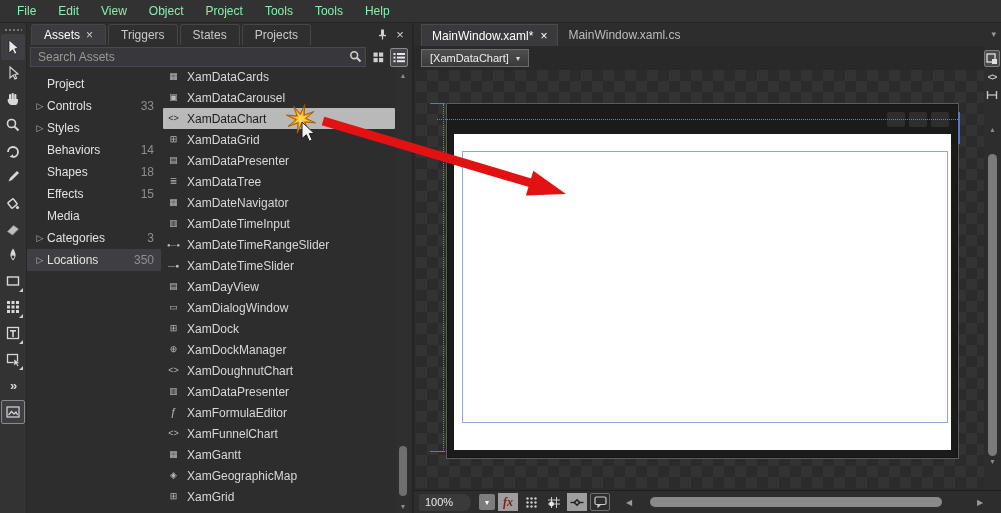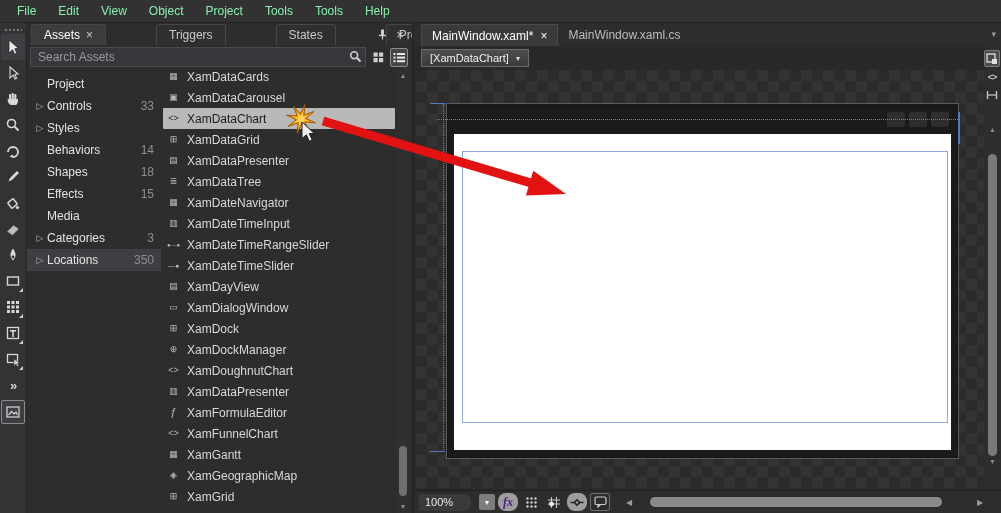--- a/index.html
+++ b/index.html
@@ -15,21 +15,21 @@
   .grip{width:18px;height:5px;margin:4px 0 2px 0;background-image:radial-gradient(#777 1px,transparent 1.2px);background-size:4px 4px;background-position:0 1px;}
   .tool{width:24px;height:26px;display:flex;align-items:center;justify-content:center;position:relative;}
   .tool.sel{background:#3f3f43;border-radius:2px;}
   .tool.boxed{border:1px solid #8a8a8a;background:#3f3f43;border-radius:2px;height:24px;margin-top:2px;}
   .tool svg{display:block;}
   .tool .flyout{position:absolute;right:2px;bottom:2px;width:0;height:0;border-left:4px solid transparent;border-bottom:4px solid #cfcfcf;}
   .chev{color:#d8d8d8;font-size:13px;font-weight:bold;letter-spacing:-1px;}
 
   
   .assets{position:absolute;left:27px;top:23px;width:385px;height:490px;background:#2d2d2d;}
-  .ptabs{position:absolute;left:0;top:0;width:100%;height:22px;display:flex;align-items:flex-end;padding-left:4px;background:#2d2d2d;gap:48px;}
+  .ptabs{position:absolute;left:0;top:0;width:100%;height:22px;display:flex;align-items:flex-end;padding-left:4px;background:#2d2d2d;}
   .ptab{height:21px;display:flex;align-items:center;gap:6px;padding:0 12px;color:#c9c9c9;background:#2f2f2f;border:1px solid #464646;border-bottom:none;border-radius:3px 3px 0 0;margin-right:2px;font-size:12px;}
   .ptab.active{background:#3c3c3f;color:#ffffff;}
   .ptab .x{color:#cccccc;font-size:12px;}
   .panel-ctl{position:absolute;top:3px;display:flex;align-items:center;justify-content:center;width:16px;height:16px;color:#cfcfcf;}
   .searchrow{position:absolute;left:0;top:22px;width:100%;height:24px;background:#2d2d2d;display:flex;align-items:center;padding:2px 3px;}
   .searchbox{position:relative;width:336px;height:20px;}
   .searchbox input{width:100%;height:100%;background:#38383c;border:1px solid #48484d;color:#c4b5fd;font-size:12px;padding:0 22px 0 7px;outline:none;}
   .searchbox input::placeholder{color:#9a9a9a;}
   .searchbox .mag{position:absolute;right:4px;top:3px;}
   .viewbtn{width:18px;height:19px;margin-left:3px;display:flex;align-items:center;justify-content:center;border:1px solid transparent;}
@@ -91,21 +91,21 @@
   .dot-v{left:443px;top:104px;width:0;height:348px;border-left:1px dotted #5f87c8;}
   .sol-r{left:958px;top:112px;width:2px;height:32px;background:#4f7cc4;}
   .sol-tl{left:430px;top:103px;width:15px;height:1px;background:#4f7cc4;}
   .sol-bl{left:430px;top:451px;width:15px;height:1px;background:#4f7cc4;}
 
   
   .statusbar{position:absolute;left:0;bottom:0;width:100%;height:23px;background:#2d2d2d;border-top:1px solid #1f1f1f;display:flex;align-items:center;padding-left:5px;}
   .zoombox{width:52px;height:17px;background:#3a3a3a;border-radius:2px 8px 8px 2px;color:#e8e8e8;font-size:11px;display:flex;align-items:center;padding-left:6px;}
   .zoomdrop{width:16px;height:16px;margin-left:8px;background:#7d7d7d;border-radius:2px;color:#ffffff;font-size:8px;display:flex;align-items:center;justify-content:center;}
   .sbtn{width:20px;height:18px;margin-left:3px;display:flex;align-items:center;justify-content:center;color:#cccccc;border:1px solid transparent;}
-  .sbtn.sel{background:#9e9e9e;color:#4c1d95;border-radius:8px;}
+  .sbtn.sel{background:#9e9e9e;color:#7f1d1d;border-radius:0;}
   .sbtn.outlined{border-color:#6e6e6e;border-radius:2px;}
   .fx{font-style:italic;font-weight:bold;font-size:12px;font-family:"Liberation Serif",serif;}
   .hsb{position:relative;margin-left:12px;width:365px;height:16px;display:flex;align-items:center;}
   .hsb .arr{width:14px;color:#9a9a9a;font-size:8px;text-align:center;}
   .hsb .track{position:relative;flex:1;height:12px;}
   .hsb .thumb{position:absolute;left:14px;top:1px;width:292px;height:10px;background:#8a8a8a;border-radius:5px;}
 
   
   #overlay{position:absolute;left:0;top:0;width:1001px;height:513px;pointer-events:none;z-index:50;}
 </style>

